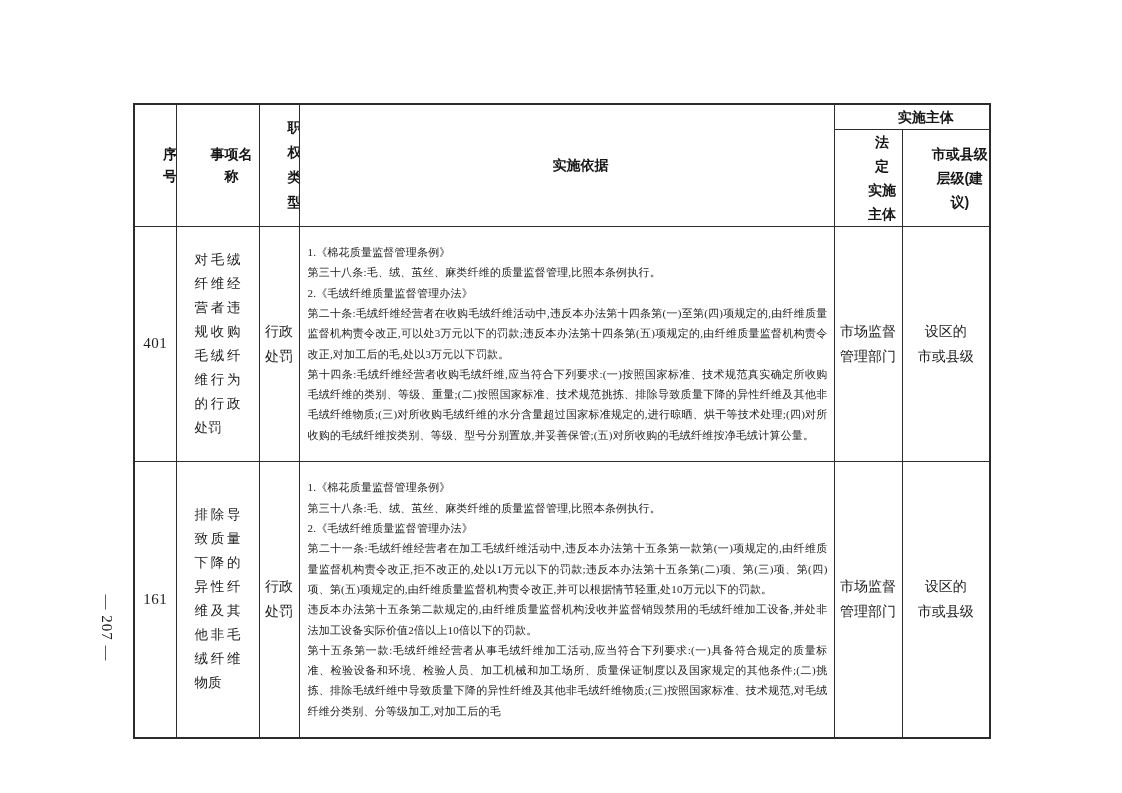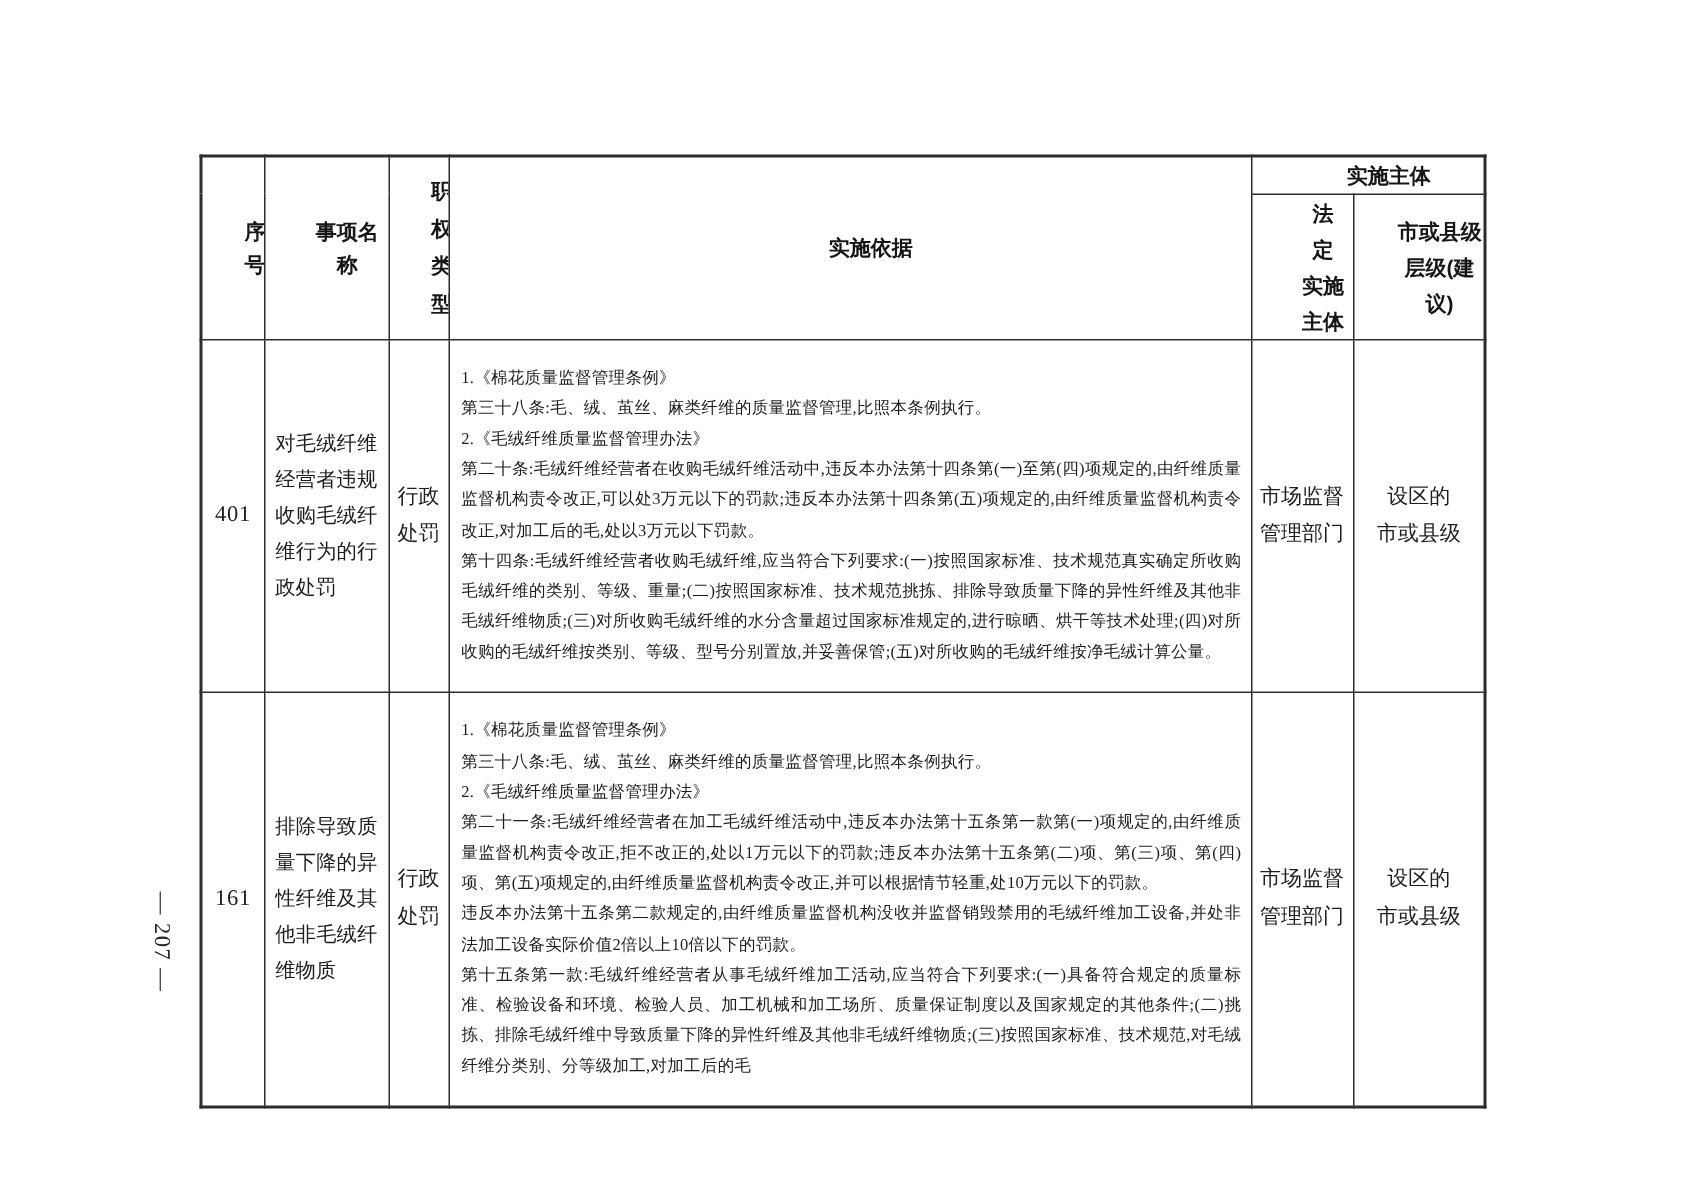--- a/index.html
+++ b/index.html
@@ -60,21 +60,21 @@
   td.center-cell {
     text-align: center;
     vertical-align: middle;
     font-size: 14px;
   }
   td.seq-cell {
     font-size: 15px;
     letter-spacing: 0.5px;
   }
   td.item-cell {
-    padding: 0 7px;
+    padding: 0 18px;
     vertical-align: middle;
     text-align: justify;
     word-break: break-all;
   }
   .item-text {
     display: block;
     font-size: 13.5px;
     line-height: 24px;
     text-align: justify;
   }

